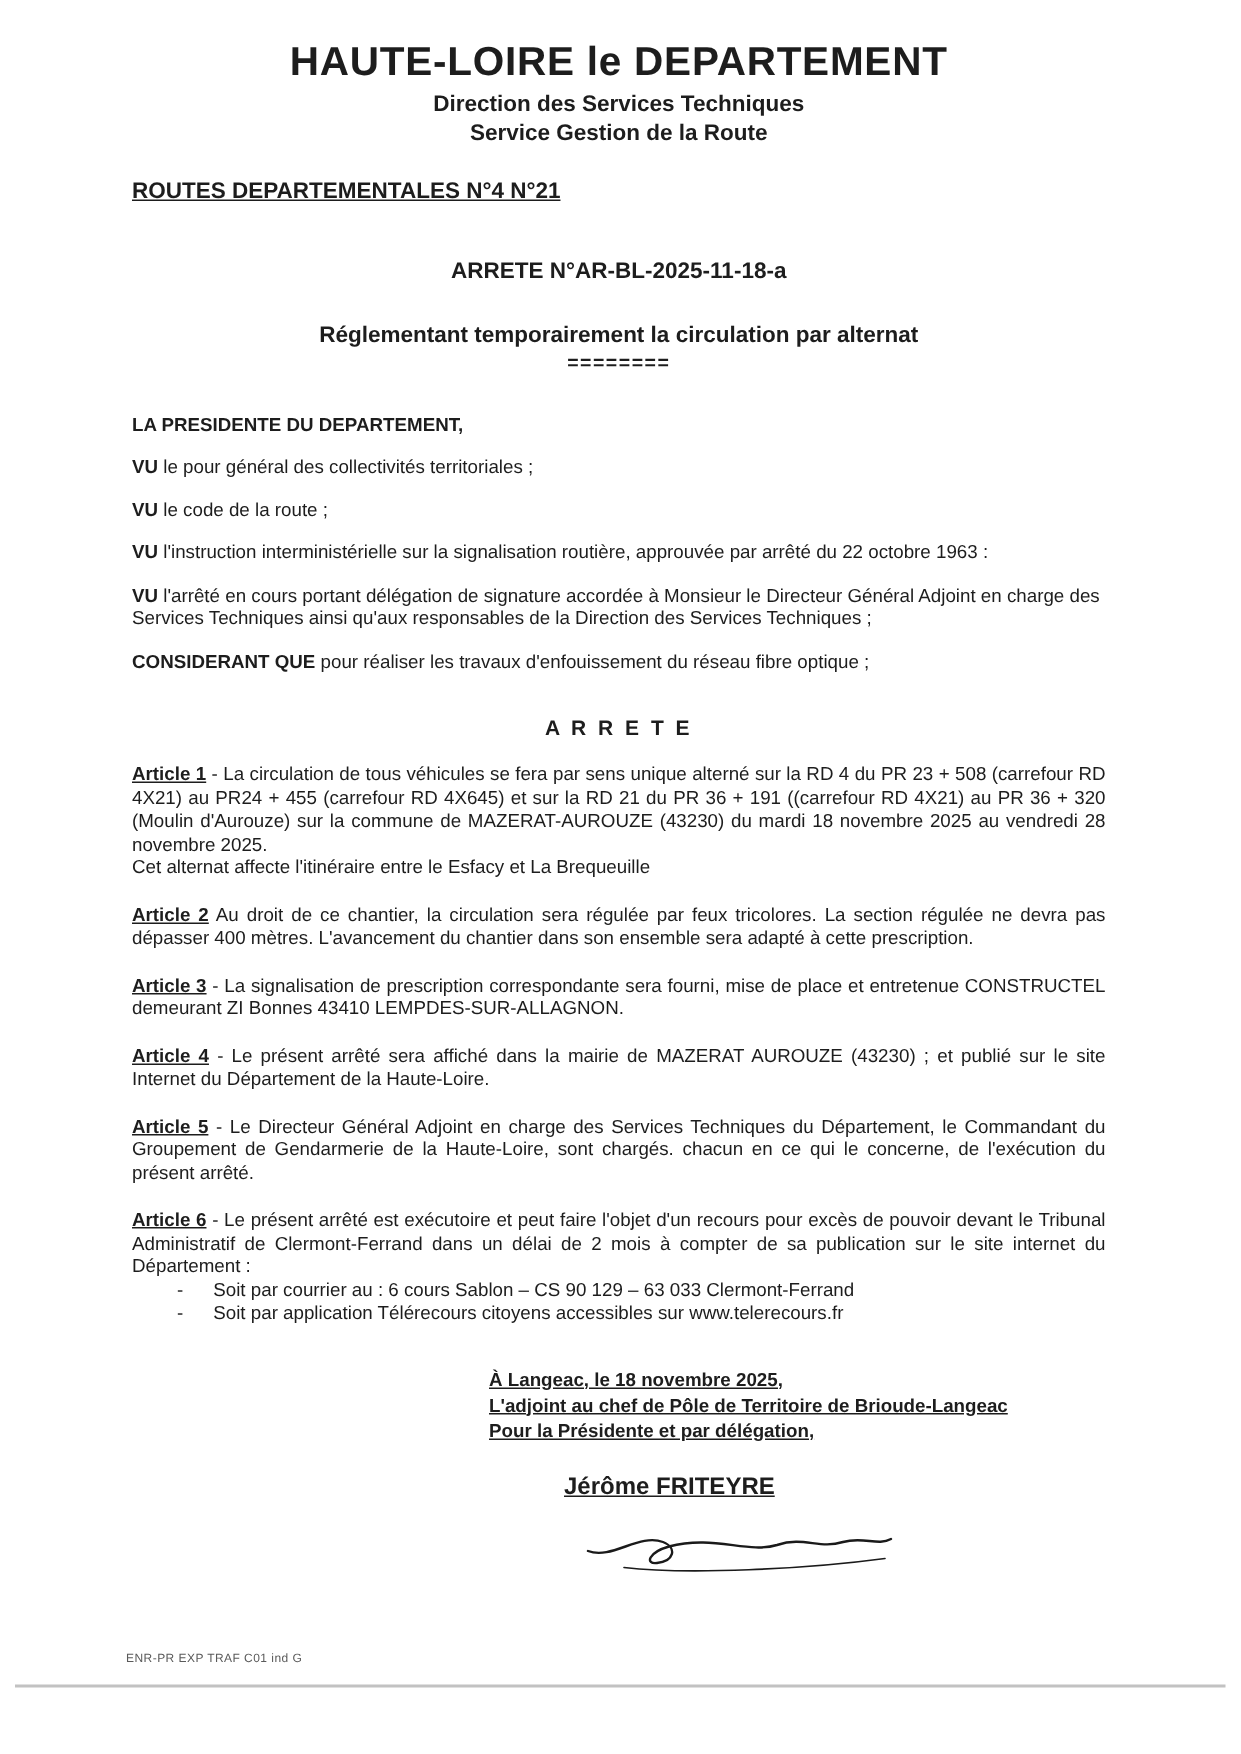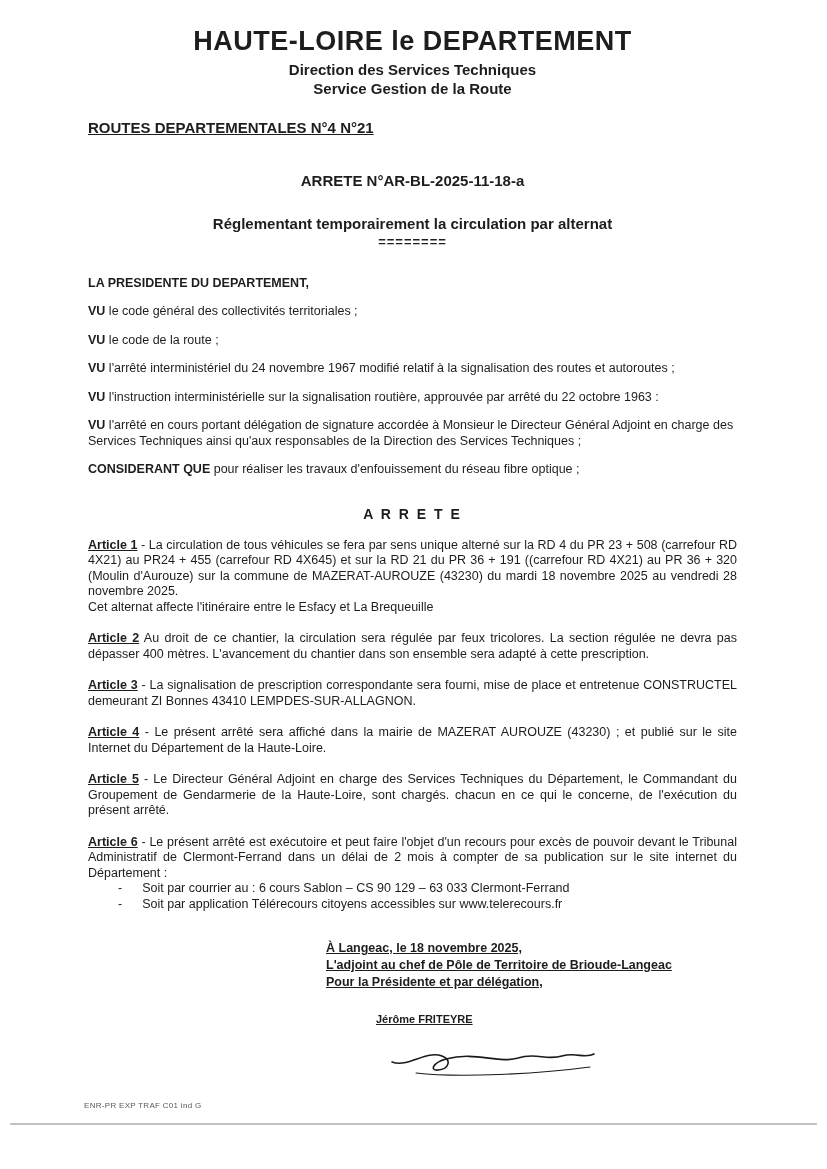--- a/index.html
+++ b/index.html
@@ -102,21 +102,21 @@
     margin-left: 238px;
     margin-top: 28px;
     font-size: 12.5px;
     font-weight: bold;
     line-height: 17px;
     text-decoration: underline;
   }
   .signatory {
     margin-top: 20px;
     margin-left: 50px;
-    font-size: 11px;
+    font-size: 16px;
     font-weight: bold;
   }
   .signature {
     margin-left: 300px;
     margin-top: 6px;
   }
   .doc-ref {
     position: absolute;
     left: 84px;
     top: 1101px;
@@ -144,23 +144,22 @@
 
   <div class="roads">ROUTES DEPARTEMENTALES N°4 N°21</div>
 
   <div class="arrete-num">ARRETE N°AR-BL-2025-11-18-a</div>
 
   <div class="subject">Réglementant temporairement la circulation par alternat</div>
   <div class="sep">========</div>
 
   <div class="salutation">LA PRESIDENTE DU DEPARTEMENT,</div>
 
-  <p class="clause"><span class="lead">VU</span><span> le code général des collectivités territoriales ;</span></p>
+  <p class="clause"><span class="lead">VU</span><span> le pour général des collectivités territoriales ;</span></p>
   <p class="clause"><span class="lead">VU</span><span> le code de la route ;</span></p>
-  <p class="clause"><span class="lead">VU</span><span> l'arrêté interministériel du 24 novembre 1967 modifié relatif à la signalisation des routes et autoroutes ;</span></p>
   <p class="clause"><span class="lead">VU</span><span> l'instruction interministérielle sur la signalisation routière, approuvée par arrêté du 22 octobre 1963 :</span></p>
   <p class="clause"><span class="lead">VU</span><span> l'arrêté en cours portant délégation de signature accordée à Monsieur le Directeur Général Adjoint en charge des Services Techniques ainsi qu'aux responsables de la Direction des Services Techniques ;</span></p>
   <p class="clause"><span class="lead">CONSIDERANT QUE</span><span> pour réaliser les travaux d'enfouissement du réseau fibre optique ;</span></p>
 
   <div class="arrete-heading">A R R E T E</div>
 
   <p class="article"><span class="article-label">Article 1</span><span> - La circulation de tous véhicules se fera par sens unique alterné sur la RD 4 du PR 23 + 508 (carrefour RD 4X21) au PR24 + 455 (carrefour RD 4X645) et sur la RD 21 du PR 36 + 191 ((carrefour RD 4X21) au PR 36 + 320 (Moulin d'Aurouze) sur la commune de MAZERAT-AUROUZE (43230) du mardi 18 novembre 2025 au vendredi 28 novembre 2025.</span></p>
   <div class="article-extra">Cet alternat affecte l'itinéraire entre le Esfacy et La Brequeuille</div>
 
   <p class="article"><span class="article-label">Article 2</span><span>  Au droit de ce chantier, la circulation sera régulée par feux tricolores. La section régulée ne devra pas dépasser 400 mètres. L'avancement du chantier dans son ensemble sera adapté à cette prescription.</span></p>

